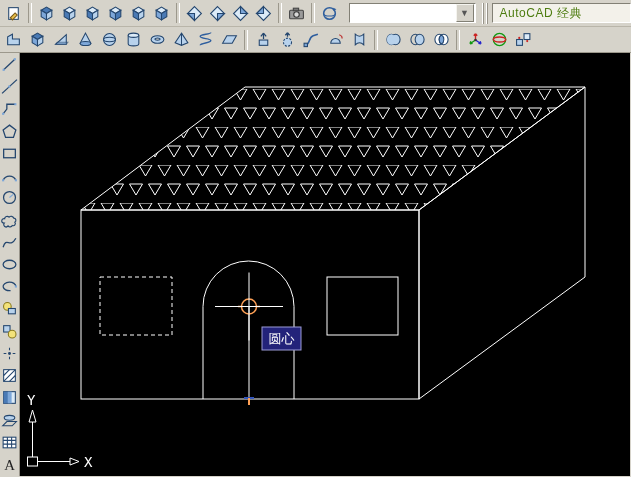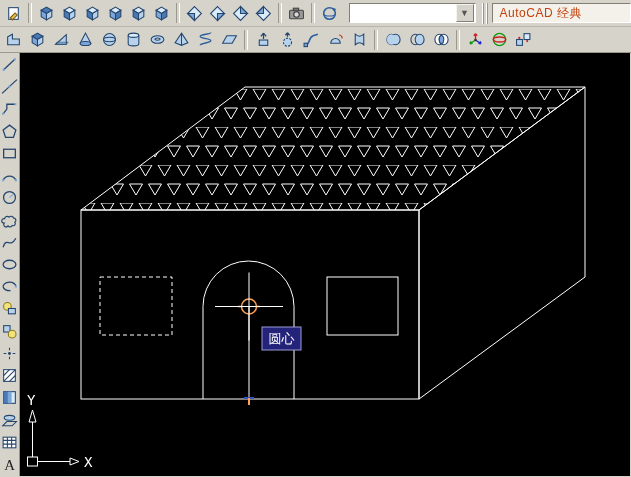--- a/index.html
+++ b/index.html
@@ -17,21 +17,21 @@
        border-left:1px solid #9c988c;border-right:1px solid #ffffff;}
   .grip{width:7px;height:21px;margin:0 3px 0 6px;flex:0 0 auto;
         background:linear-gradient(90deg,#fff 0 1px,#98948a 1px 2px,#d6d3ca 2px 4px,#fff 4px 5px,#98948a 5px 6px,#d6d3ca 6px 7px);}
   .combo{display:flex;align-items:center;box-sizing:border-box;height:20px;
          border:1px solid;border-color:#828075 #fff #fff #828075;background:#fff;}
   .view-combo{width:130px;margin-left:8px;}
   .combo-field{flex:1;height:100%;}
   .combo-arrow{width:16px;height:16px;margin:1px;background:#d6d3ca;
                border:1px solid;border-color:#f5f4ef #828075 #828075 #f5f4ef;
                font-size:9px;color:#555;display:flex;align-items:center;justify-content:center;}
-  .ws-combo{width:143px;background:#f3f1ea;color:#c2410c;padding-left:7px;
+  .ws-combo{width:143px;background:#f3f1ea;color:#4d7c0f;padding-left:7px;
             font-size:12px;letter-spacing:0.5px;white-space:nowrap;overflow:hidden;}
   
   #main{display:flex;height:423px;}
   #drawbar{width:20px;box-sizing:border-box;background:#d6d3ca;
            border-right:1px solid #98948a;display:flex;flex-direction:column;
            justify-content:space-between;align-items:center;padding:2px 0;}
   .dbtn{width:18px;height:19px;display:flex;align-items:center;justify-content:center;flex:0 0 auto;}
   #canvas-wrap{position:relative;width:610px;height:423px;background:#000;}
   svg{display:block;}
   text.ucs{font-family:"DejaVu Sans Mono",monospace;}

